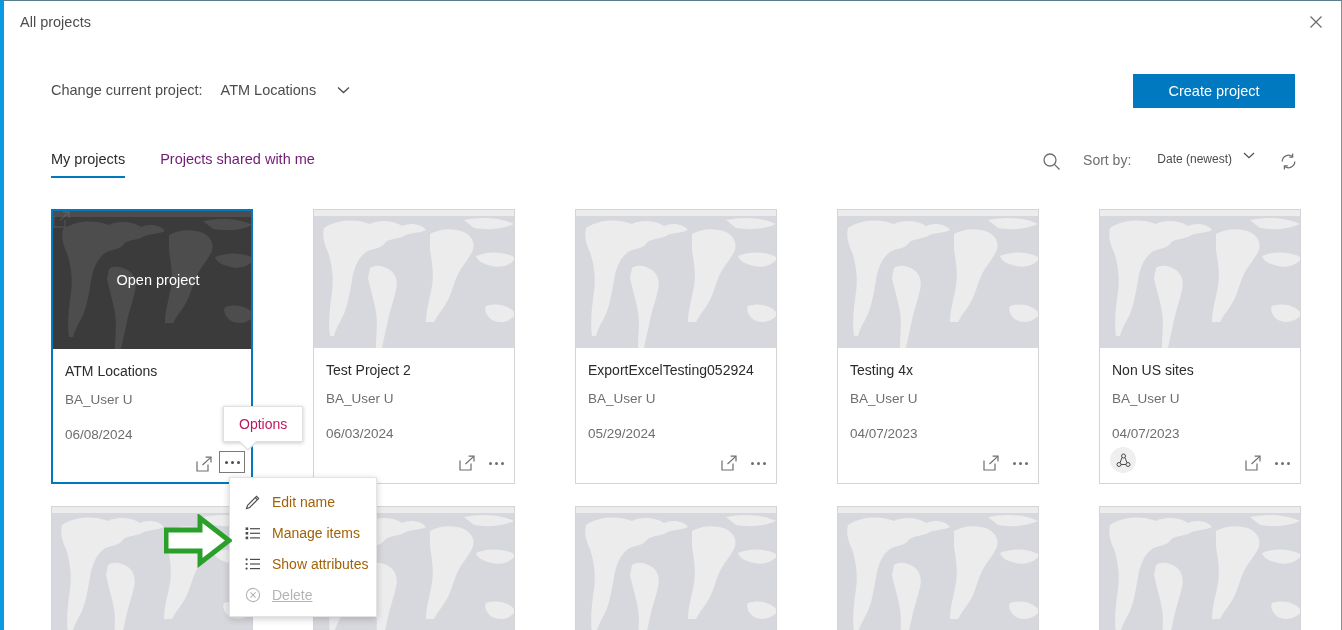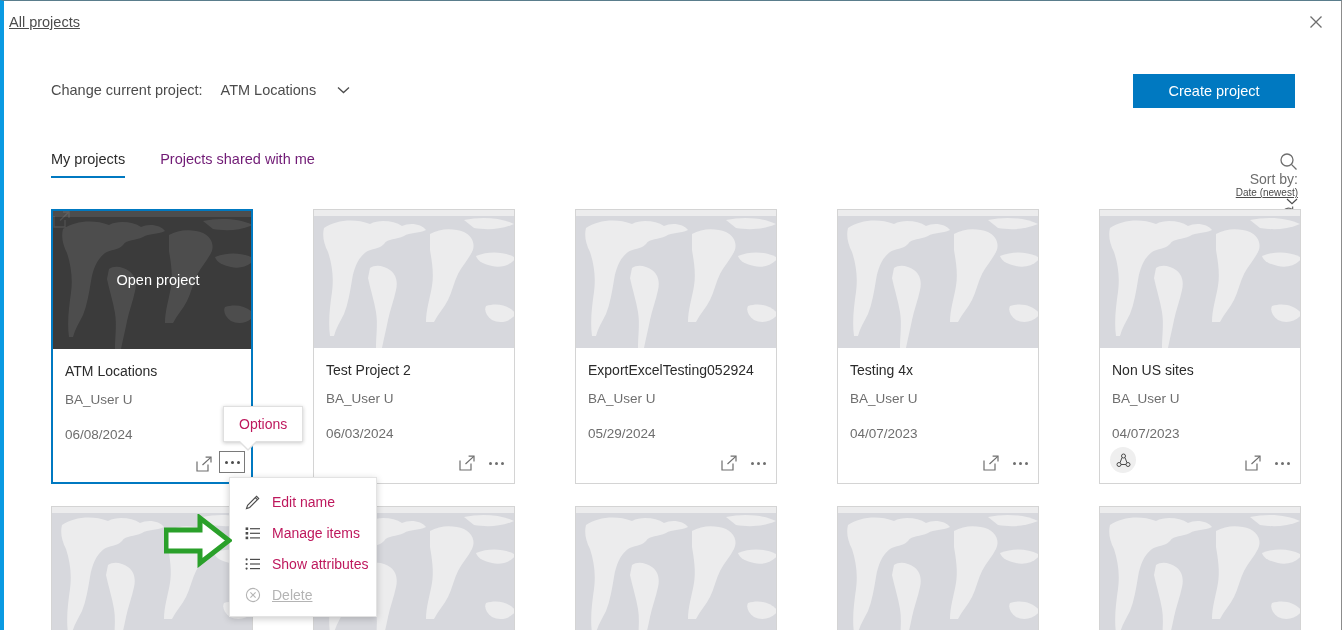--- a/index.html
+++ b/index.html
@@ -14,22 +14,22 @@
     width: 1342px; height: 630px;
     background: #ffffff;
     border-left: 4px solid #0a9ae2;
     border-right: 1px solid #8c8c8c;
     border-top: 1px solid #5a7d8c;
     overflow: hidden;
   }
 
   
   .hdr-title {
-    position: absolute; left: 5px; top: 13px;
-    font-size: 14.5px; color: #4c4c4c; text-decoration: underline;
+    position: absolute; left: 16px; top: 13px;
+    font-size: 14.5px; color: #4c4c4c;
   }
   .close-btn {
     position: absolute; right: 12px; top: 8px;
     width: 26px; height: 26px;
     display: flex; align-items: center; justify-content: center;
     cursor: pointer;
   }
   .close-btn svg { display: block; }
 
   
@@ -53,24 +53,24 @@
 
   
   .tabs { position: absolute; left: 47px; top: 150px; display: flex; align-items: flex-start; }
   .tab {
     font-size: 14.5px; color: #701a75; cursor: pointer;
     padding-bottom: 9px; margin-right: 35px;
   }
   .tab.active { color: #2b2b2b; border-bottom: 2.5px solid #0079c1; }
 
   
-  .tbar { position: absolute; right: 43px; top: 151px; display: flex; align-items: flex-end; flex-direction: column; }
+  .tbar { position: absolute; right: 43px; top: 151px; display: flex; align-items: flex-start; }
   .tbar-icon { cursor: pointer; display: flex; align-items: center; justify-content: center; }
   .sortby { font-size: 14px; color: #6e6e6e; margin-left: 22px; }
-  .sortval { font-size: 10px; color: #4c4c4c; margin-left: 4px; cursor: pointer; text-decoration: underline; }
+  .sortval { font-size: 12px; color: #4c4c4c; margin-left: 26px; cursor: pointer; }
   .sort-caret { margin-left: 11px; cursor: pointer; display: flex; align-items: center; }
   .refresh { margin-left: 24px; }
 
   
   .grid { position: absolute; left: 47px; top: 208px; width: 1252px; }
   .row { display: flex; gap: 60px; margin-bottom: 22px; }
   .card {
     width: 202px;
     background: #ffffff;
     border: 1px solid #d4d4d4;
@@ -141,21 +141,21 @@
     position: absolute; left: 225px; top: 476px;
     width: 148px; background: #ffffff;
     border: 1px solid #e3e3e3;
     box-shadow: 0 2px 7px rgba(0,0,0,.20);
     padding: 8px 0 6px 0;
     z-index: 42;
   }
   .ctxitem {
     display: flex; align-items: center; gap: 11px;
     padding: 7px 0 7px 14px;
-    font-size: 14px; color: #be185d; cursor: pointer;
+    font-size: 14px; color: #a16207; cursor: pointer;
   }
   .ctxitem.disabled { color: #b4b4b4; cursor: default; text-decoration: underline; }
   .ctxicon { width: 17px; height: 17px; display: flex; align-items: center; justify-content: center; flex: none; }
 
   
   .green-arrow { position: absolute; left: 160px; top: 513px; z-index: 45; }
 </style>
 </head>
 <body>
 

